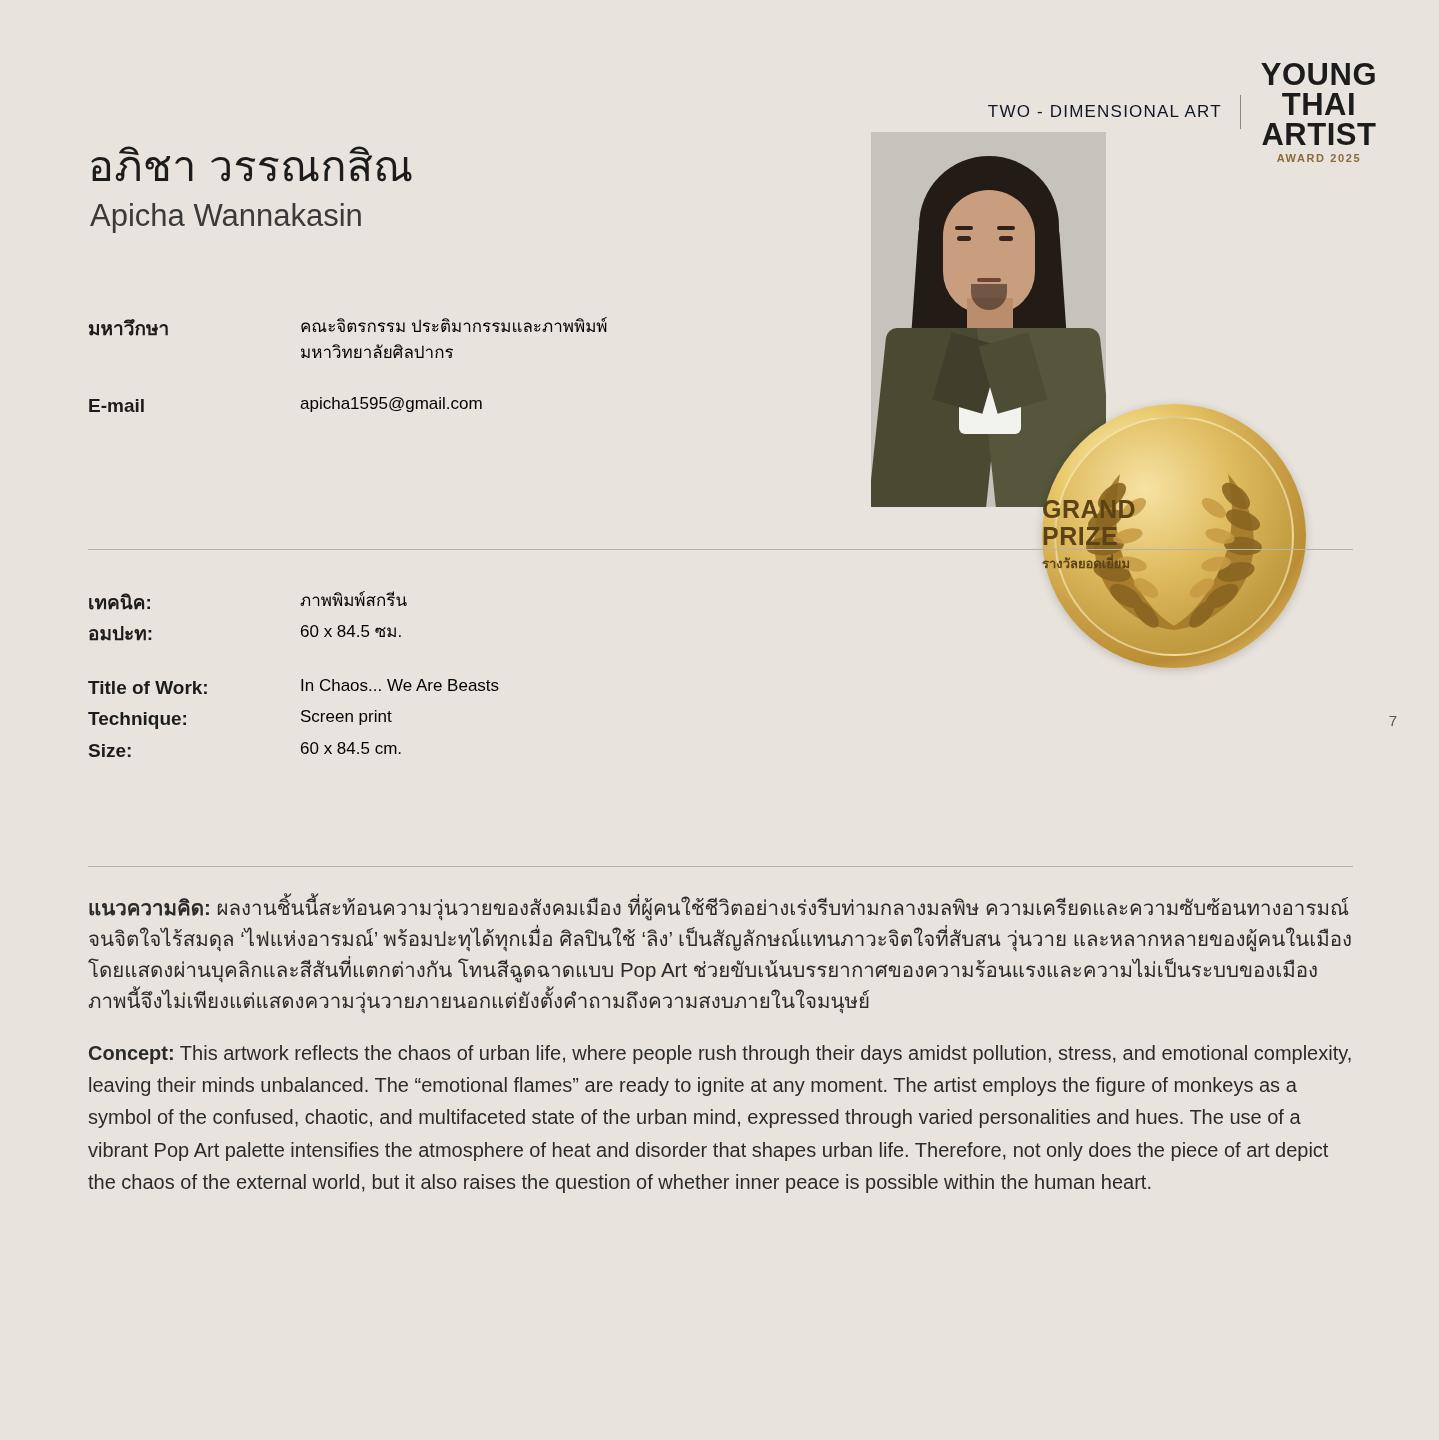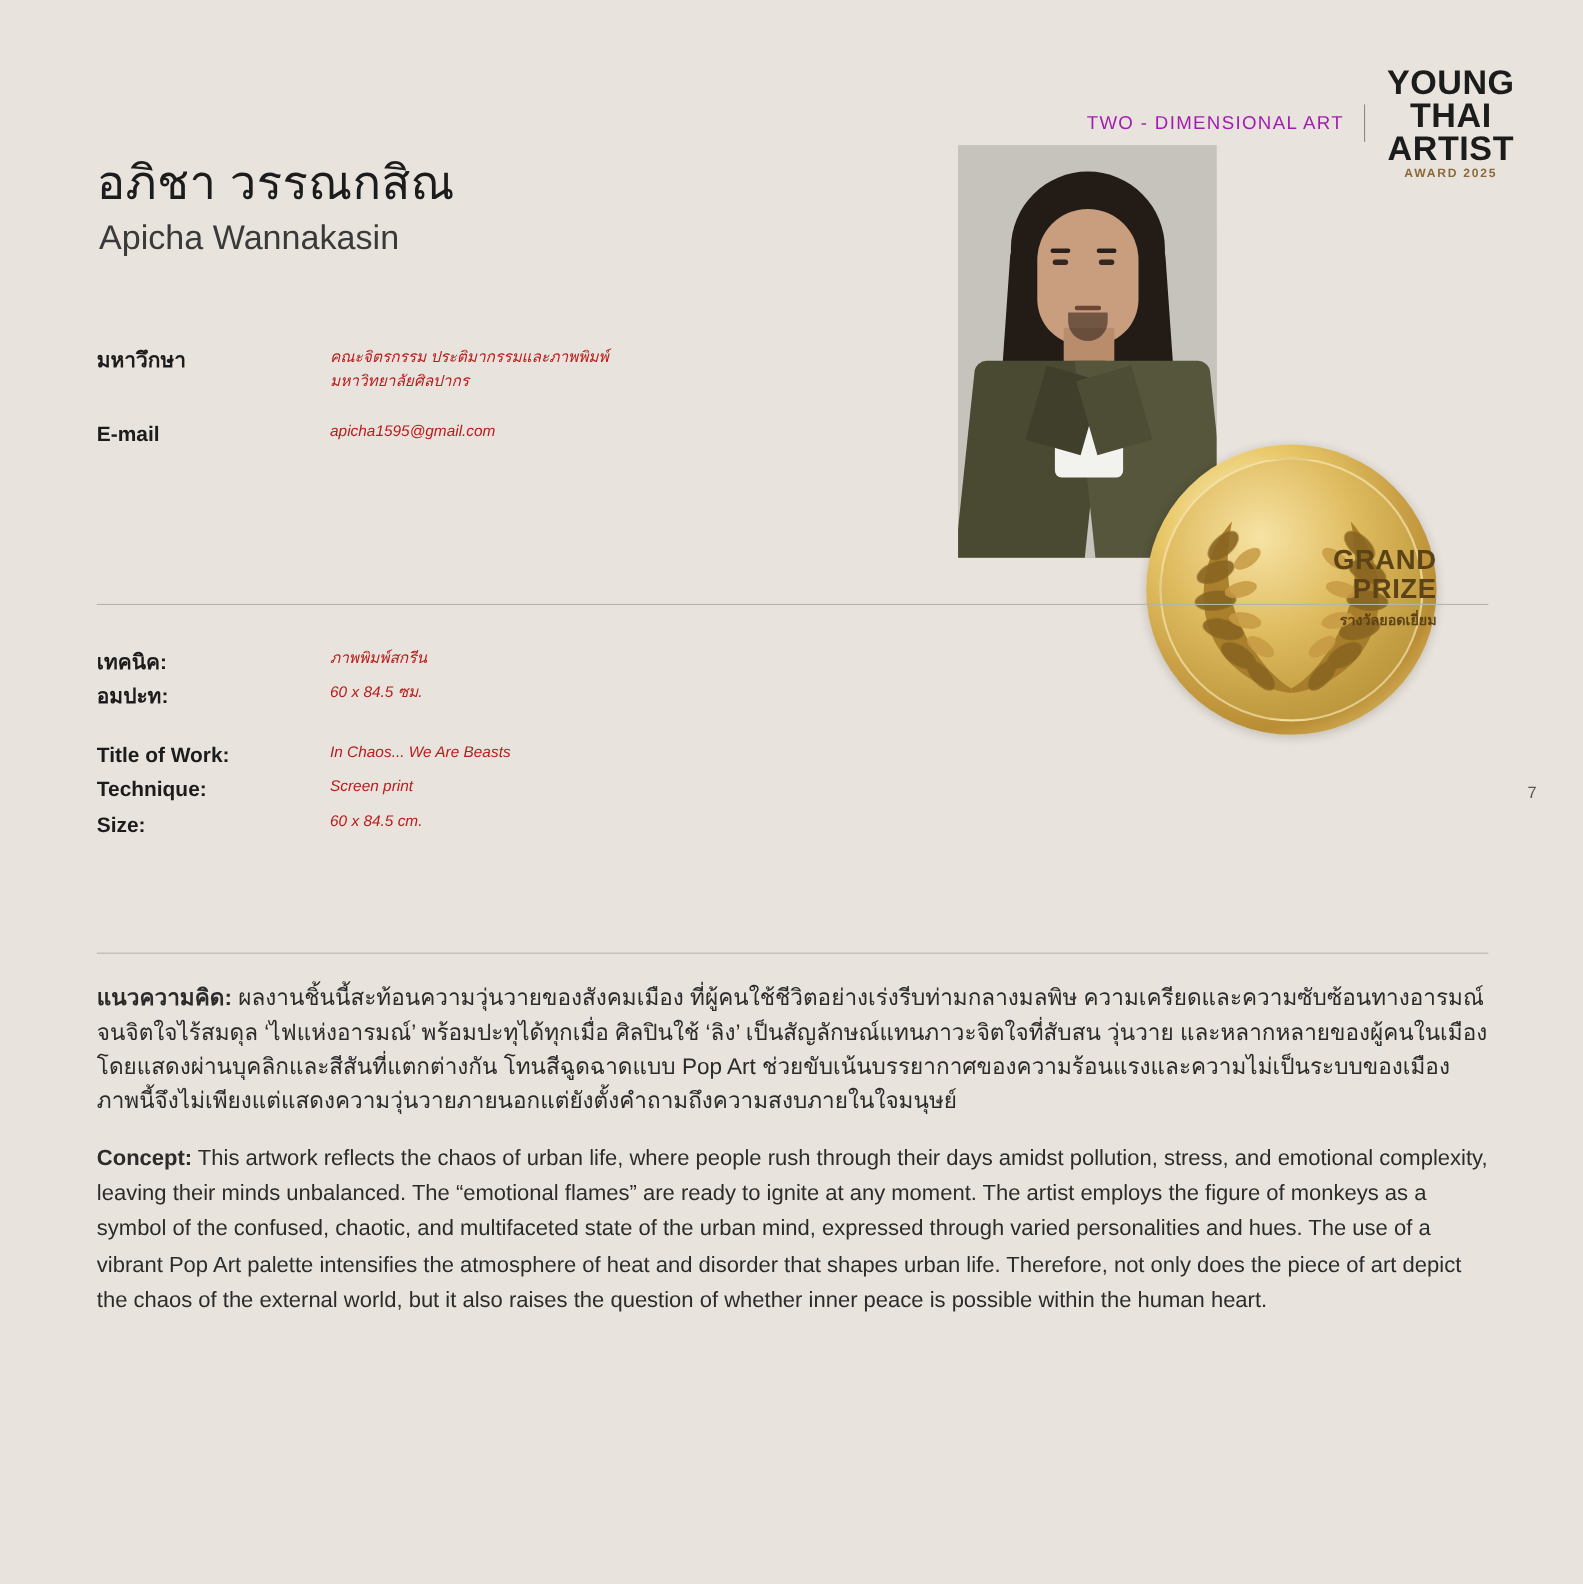--- a/index.html
+++ b/index.html
@@ -27,21 +27,21 @@
     position: absolute;
     top: 60px;
     right: 62px;
     display: flex;
     align-items: center;
     gap: 0;
   }
   .category-label {
     font-size: 17px;
     letter-spacing: 1.2px;
-    color: #a21caf;
+    color: #0f172a;
     font-weight: 400;
     white-space: nowrap;
     padding-right: 18px;
     margin-left: 20px;
   }
   .header-divider {
     width: 1px;
     height: 34px;
     background: #8e887f;
     margin-right: 20px;
@@ -101,25 +101,24 @@
   }
   .row .lbl {
     width: 212px;
     flex: 0 0 212px;
     font-size: 19px;
     font-weight: 700;
     color: #1c1c1c;
     line-height: 1.55;
   }
   .row .val {
-    font-size: 14px;
+    font-size: 17px;
     font-weight: 400;
-    color: #b91c1c;
+    color: #000000;
     line-height: 1.55;
-    font-style: italic;
   }
   .gap-sm { height: 22px; }
 
   
   .portrait {
     position: absolute;
     left: 871px;
     top: 132px;
     width: 235px;
     height: 375px;
@@ -209,21 +208,21 @@
   }
   .seal-inner {
     position:absolute; inset:12px;
     border-radius:50%;
     background: radial-gradient(circle at 38% 30%, #f7e3a4 0%, #dfbb5f 40%, #c39d42 70%, #b08a31 100%);
     border: 2px solid rgba(255,244,200,0.55);
   }
   .seal-text {
     position:absolute;
     left:0; right:0; top: 92px;
-    text-align:right;
+    text-align:left;
     color:#5c4316;
   }
   .seal-t1 {
     display:block;
     font-size: 25px; font-weight: 700; letter-spacing: 0.5px;
     line-height: 1.08;
   }
   .seal-t2 {
     display:block;
     font-size: 25px; font-weight: 700; letter-spacing: 0.5px;

